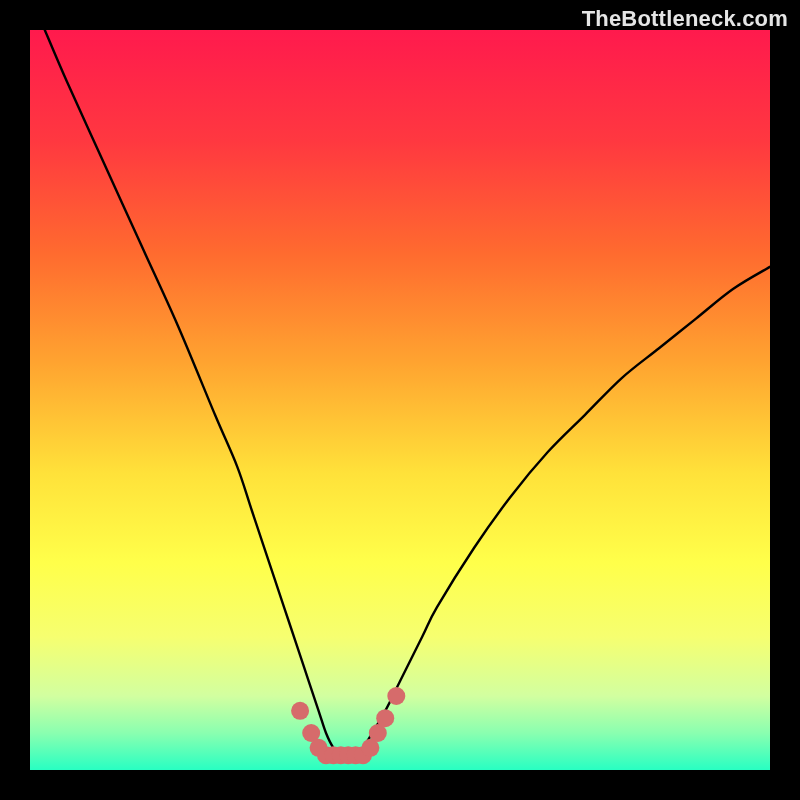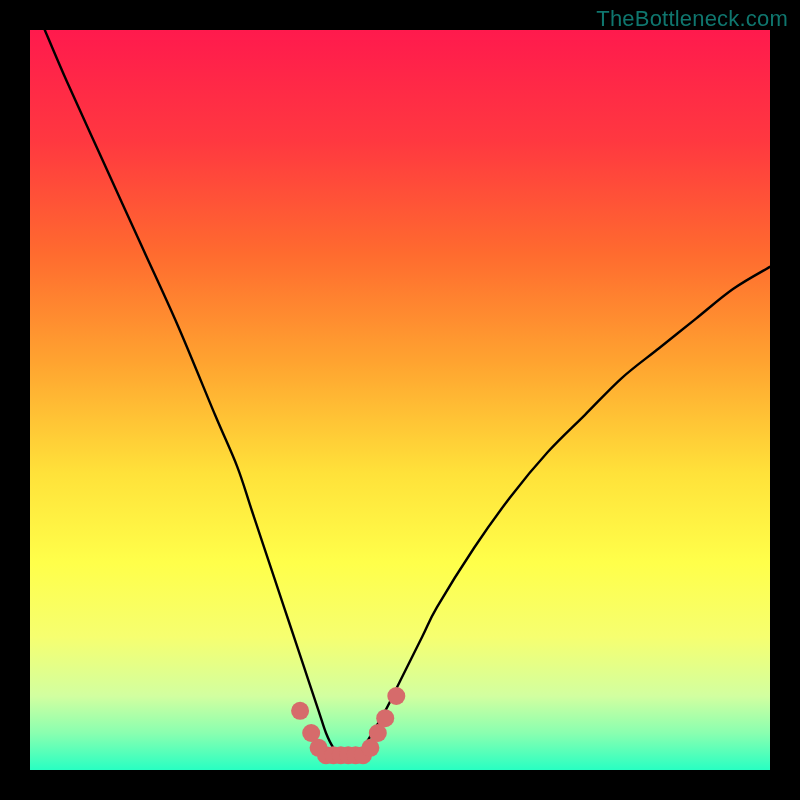--- a/index.html
+++ b/index.html
@@ -21,23 +21,23 @@
     left: 30px;
     top: 30px;
     width: 740px;
     height: 740px;
     overflow: hidden;
   }
   .watermark {
     position: absolute;
     top: 6px;
     right: 12px;
-    color: #0f766e;
+    color: #e5e5e5;
     font-size: 22px;
-    font-weight: 400;
+    font-weight: 700;
     letter-spacing: 0.2px;
     user-select: none;
     text-align: center;
   }
   svg {
     position: absolute;
     inset: 0;
   }
 </style>
 </head>

